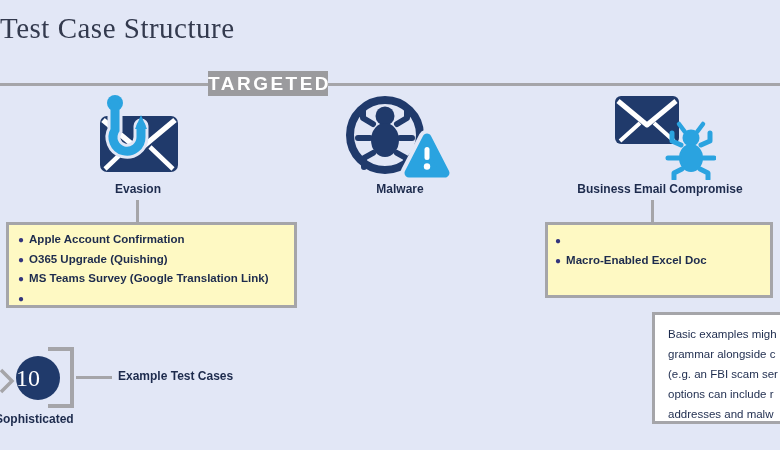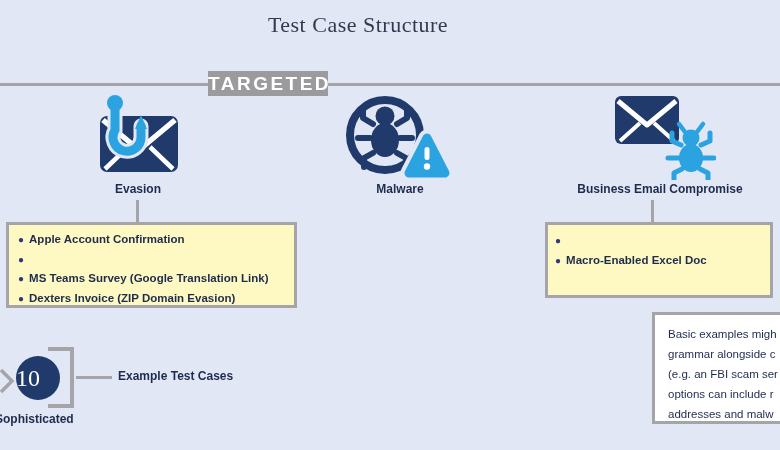--- a/index.html
+++ b/index.html
@@ -5,23 +5,23 @@
   html,body{margin:0;padding:0;}
   body{
     width:780px;height:450px;overflow:hidden;position:relative;
     background:#e2e7f6;
     font-family:"Liberation Sans",sans-serif;
     color:#1d2b4d;
   }
   .abs{position:absolute;}
   
   .title{
-    top:12px;left:0;width:716px;text-align:center;
+    top:12px;left:0;width:716px;
     font-family:"Liberation Serif","DejaVu Serif",serif;
-    font-size:22px;color:#333a4e;letter-spacing:0.5px;
+    font-size:29px;color:#333a4e;letter-spacing:0.5px;
   }
   
   .hline{top:83px;left:0;width:780px;height:3px;background:#a5a5a9;}
   .banner{
     top:71px;left:208px;width:120px;height:25px;background:#9b9b9e;
     color:#ffffff;font-size:19px;font-weight:bold;letter-spacing:2.5px;
     text-align:center;line-height:25px;
   }
   
   .cat-label{font-size:12px;font-weight:bold;color:#1d2b4d;text-align:center;}
@@ -105,23 +105,23 @@
 
 <div class="abs cat-label lbl-phishing">Evasion</div>
 <div class="abs cat-label lbl-malware">Malware</div>
 <div class="abs cat-label lbl-bec">Business Email Compromise</div>
 
 <div class="abs vconn conn-phishing"></div>
 <div class="abs vconn conn-bec"></div>
 
 <div class="abs listbox box-phishing">
   <div class="li"><span class="bullet"></span><span>Apple Account Confirmation</span></div>
+  <div class="li"><span class="bullet"></span><span>O365 Upgrade (Quishing)</span></div>
+  <div class="li"><span class="bullet"></span><span>MS Teams Survey (Google Translation Link)</span></div>
   <div class="li"><span class="bullet"></span></div>
-  <div class="li"><span class="bullet"></span><span>MS Teams Survey (Google Translation Link)</span></div>
-  <div class="li"><span class="bullet"></span><span>Dexters Invoice (ZIP Domain Evasion)</span></div>
 </div>
 
 <div class="abs listbox box-bec">
   <div class="li"><span class="bullet"></span></div>
   <div class="li"><span class="bullet"></span><span>Macro-Enabled Excel Doc</span></div>
 </div>
 
 <svg class="abs" style="top:367px;left:0;" width="15" height="28" viewBox="0 0 15 28">
   <polyline points="1,3 12,14 1,25" fill="none" stroke="#a5a5a9" stroke-width="3.5"></polyline>
 </svg>

